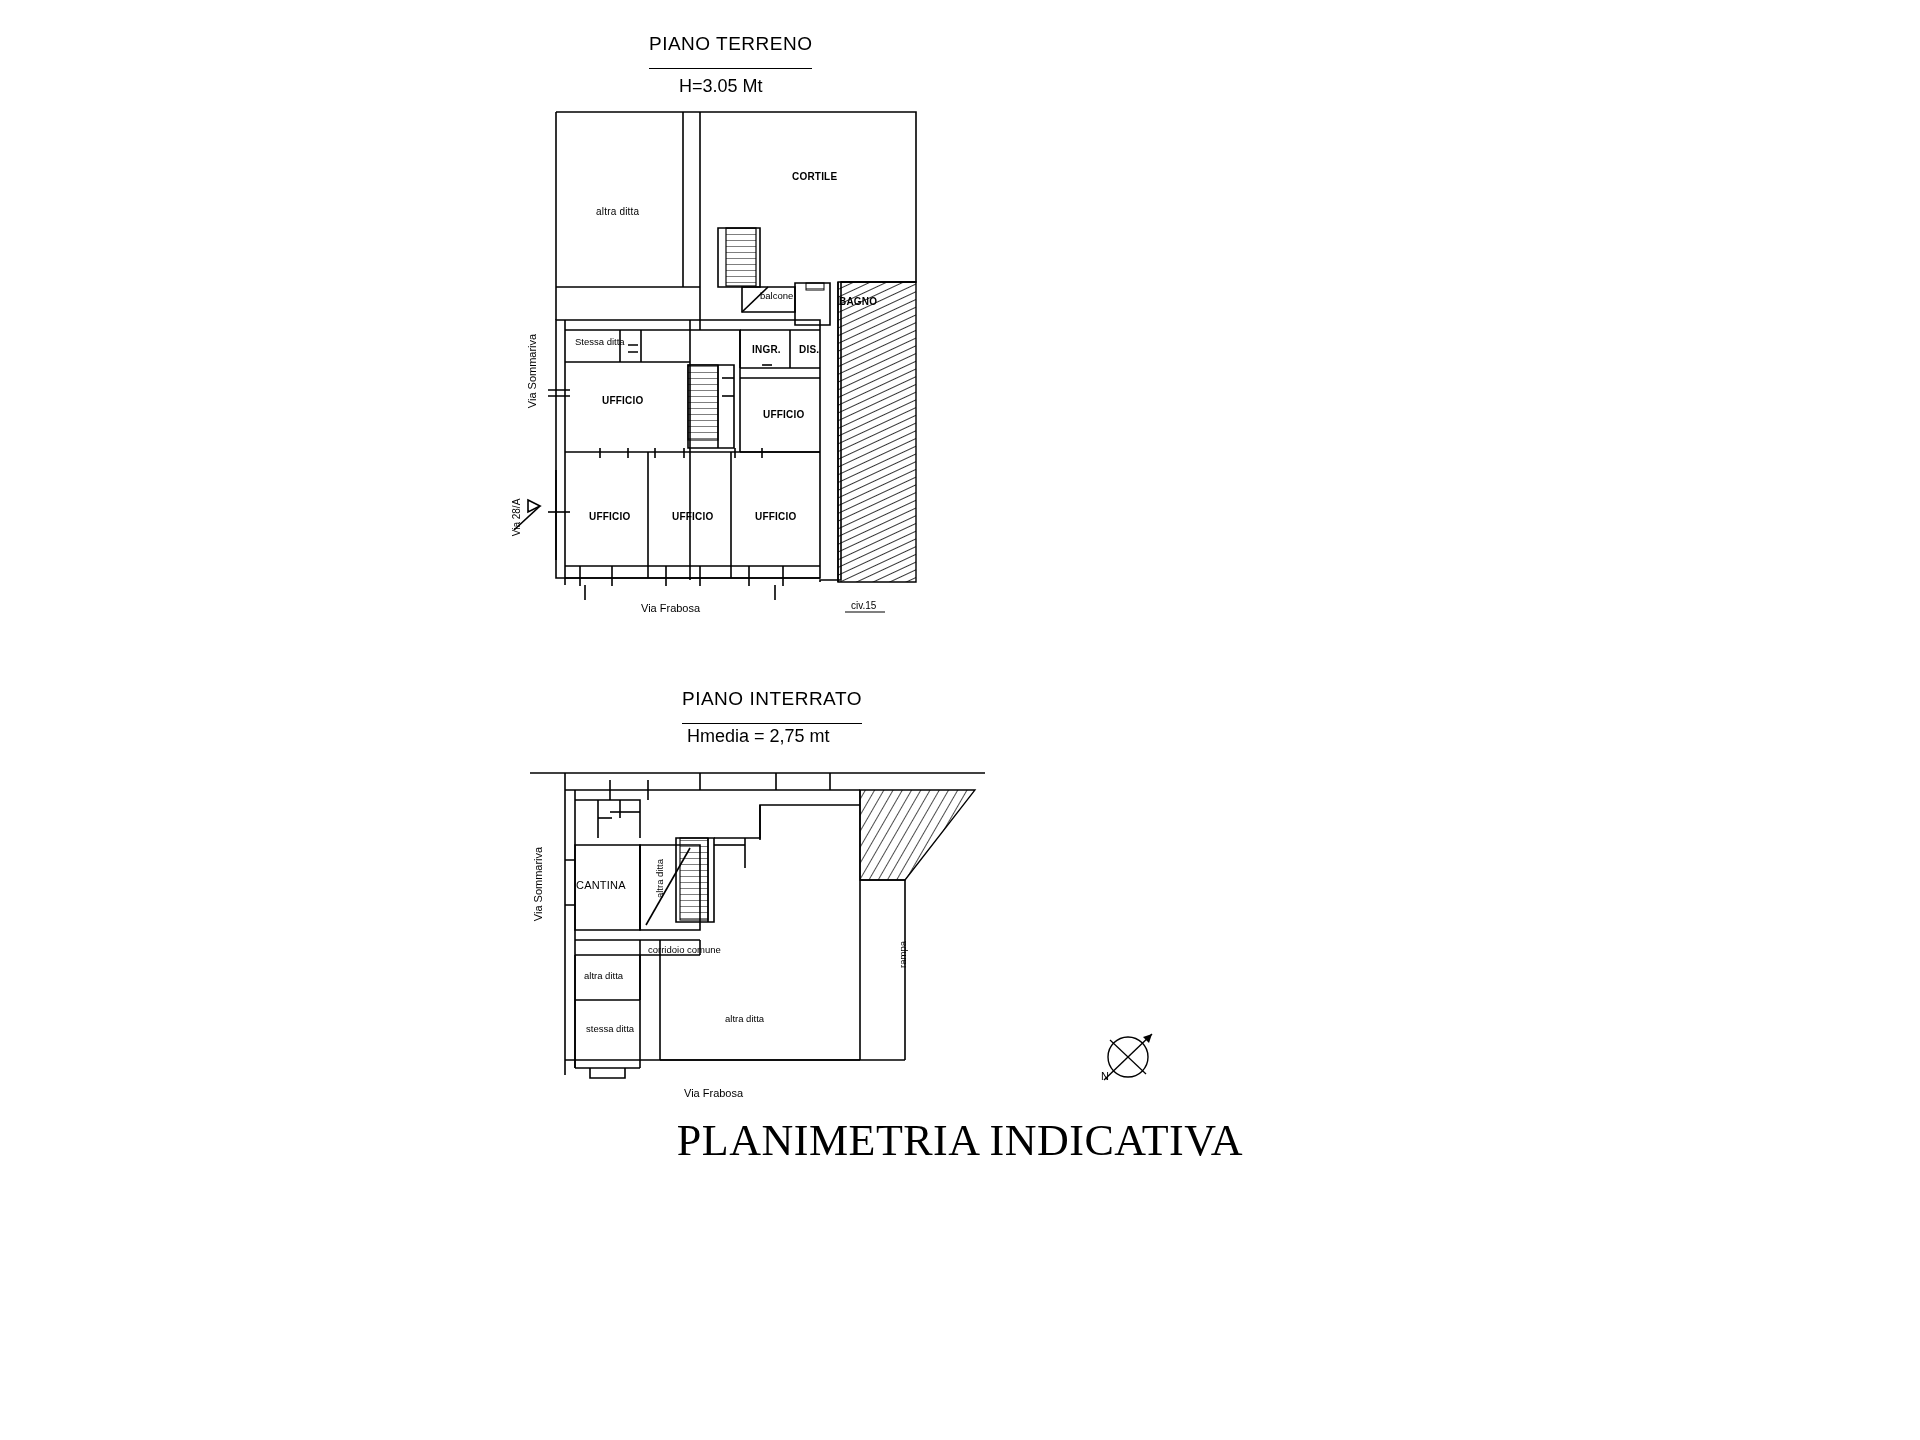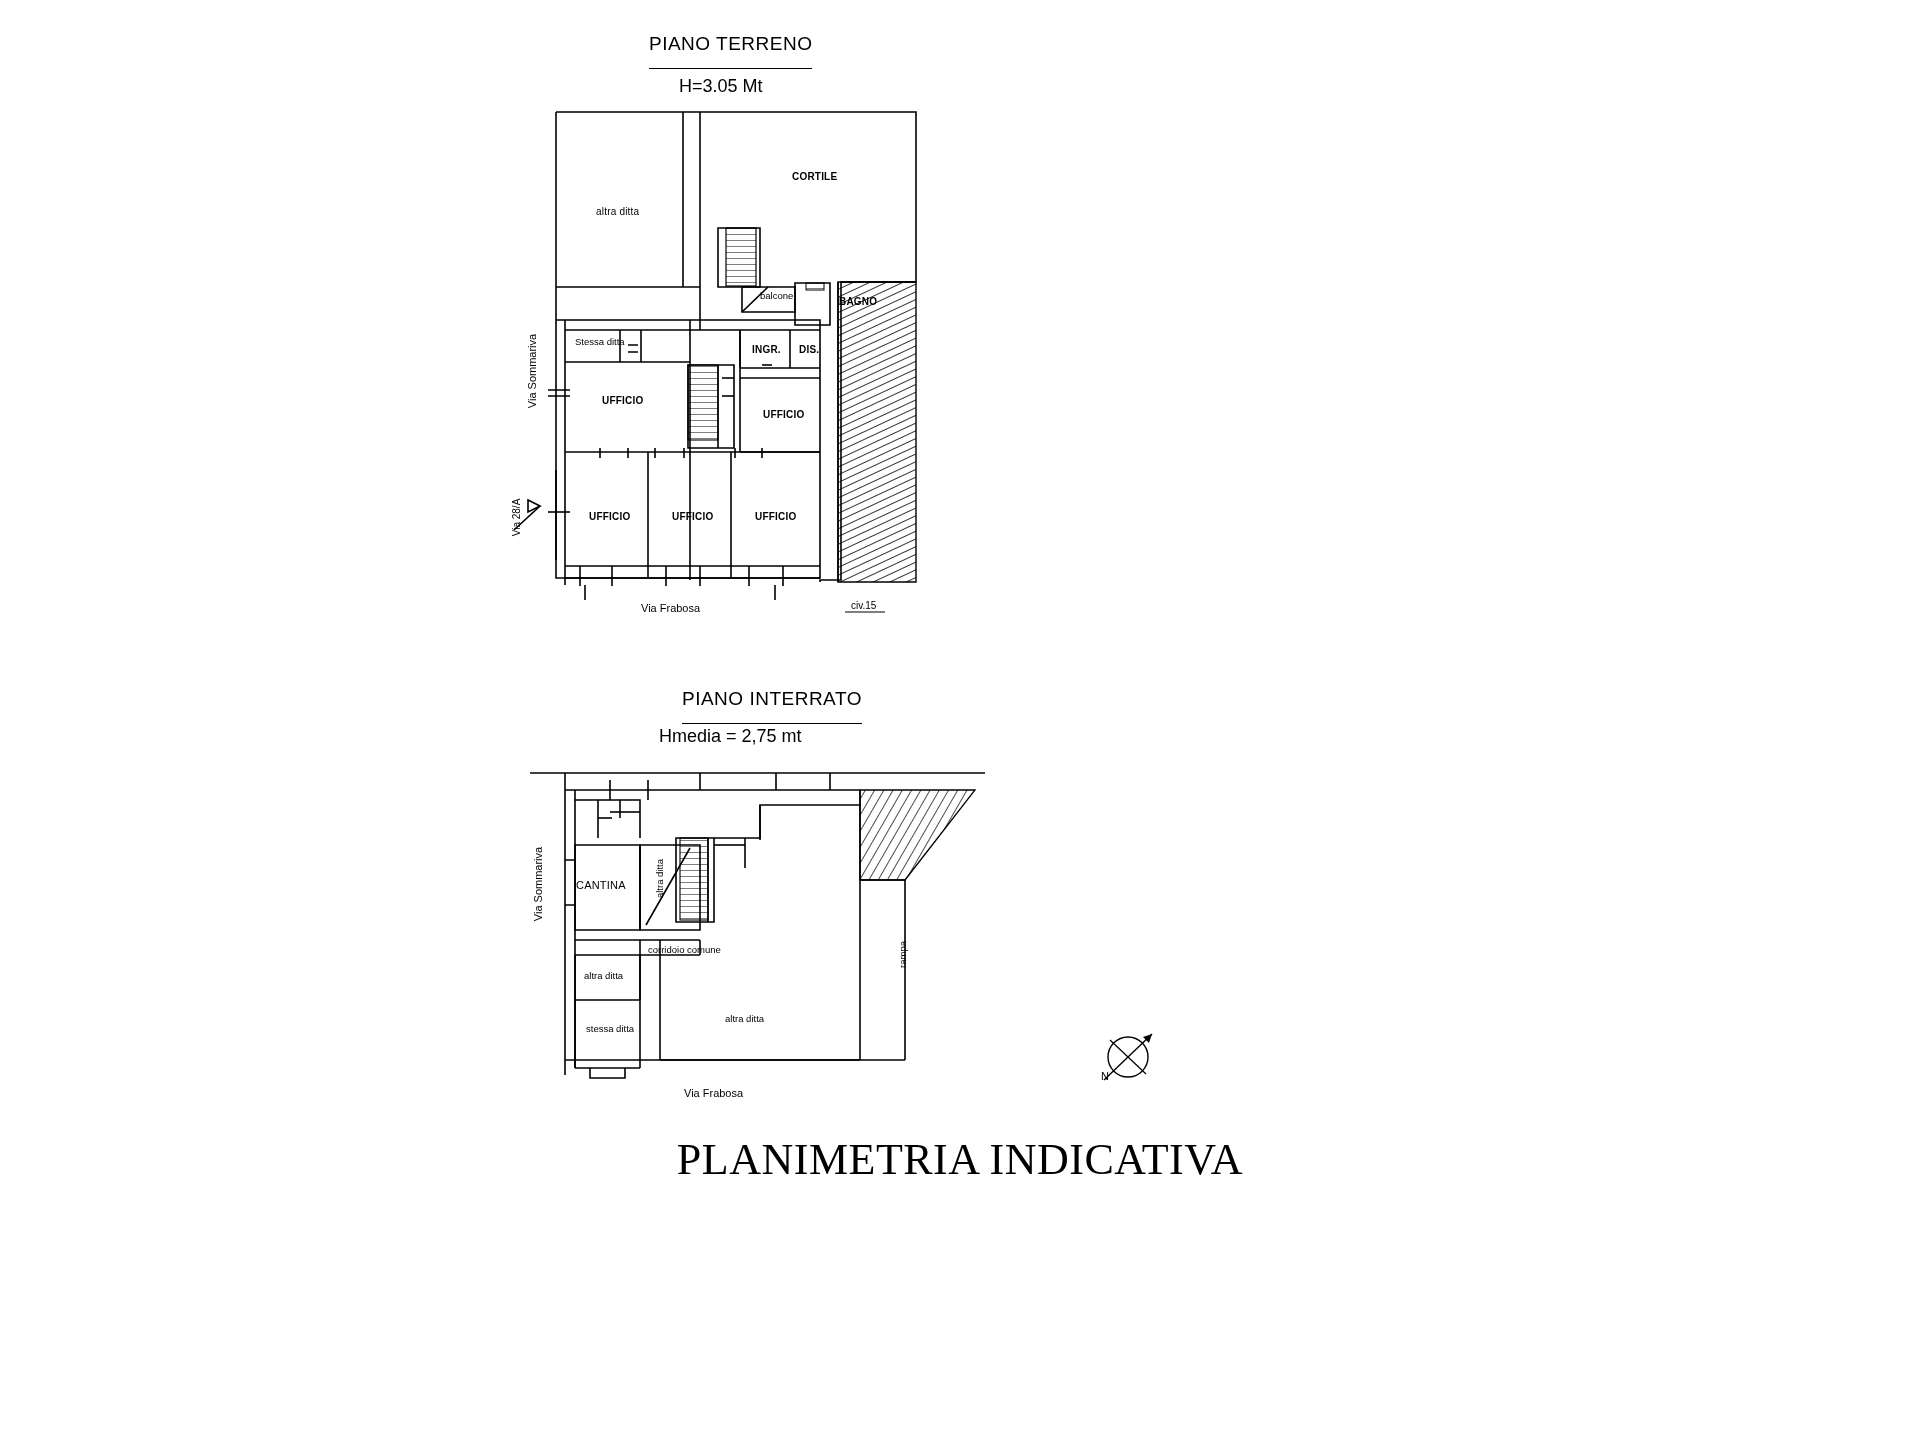--- a/index.html
+++ b/index.html
@@ -38,21 +38,20 @@
     white-space: nowrap;
   }
   .bottom-title {
     position: absolute;
     left: 0;
     width: 1920px;
     text-align: center;
     font-family: "Liberation Serif", serif;
     font-size: 44px;
     letter-spacing: 0.5px;
-    margin-top: 19px;
   }
 
   
   .room-label {
     position: absolute;
     font-size: 10px;
     font-weight: bold;
     white-space: nowrap;
     letter-spacing: 0.2px;
   }
@@ -237,21 +236,21 @@
   <div class="room-label" style="left:589px; top:511px;">UFFICIO</div>
   <div class="room-label" style="left:672px; top:511px;">UFFICIO</div>
   <div class="room-label" style="left:755px; top:511px;">UFFICIO</div>
 
   <div class="street-label vert" style="left:472px; top:365px; width:120px; text-align:center;">Via Sommariva</div>
   <div class="street-label vert" style="left:471px; top:512px; width:90px; text-align:center; font-size:10px;">Via 28/A</div>
   <div class="street-label" style="left:641px; top:602px;">Via Frabosa</div>
   <div class="street-label" style="left:851px; top:600px; font-size:10px;">civ.15</div>
 
   <div class="plan-title" style="left:655px; top:688px;margin-left:27px;">PIANO INTERRATO</div>
-  <div class="plan-sub" style="left:659px; top:726px;text-align:center;">Hmedia = 2,75 mt</div>
+  <div class="plan-sub" style="left:687px; top:726px;text-align:center;">Hmedia = 2,75 mt</div>
 
   <div class="room-label" style="left:576px; top:879px; font-size:11px; font-weight:normal;">CANTINA</div>
   <div class="small-label vert" style="left:623px; top:873px; width:72px; text-align:center;">altra ditta</div>
   <div class="small-label" style="left:648px; top:944px;">corridoio comune</div>
   <div class="small-label" style="left:584px; top:970px;">altra ditta</div>
   <div class="small-label" style="left:586px; top:1023px;">stessa ditta</div>
   <div class="small-label" style="left:725px; top:1013px;">altra ditta</div>
   <div class="small-label vert" style="left:877px; top:949px; width:50px; text-align:center;">rampa</div>
 
   <div class="street-label vert" style="left:478px; top:878px; width:120px; text-align:center;">Via Sommariva</div>

